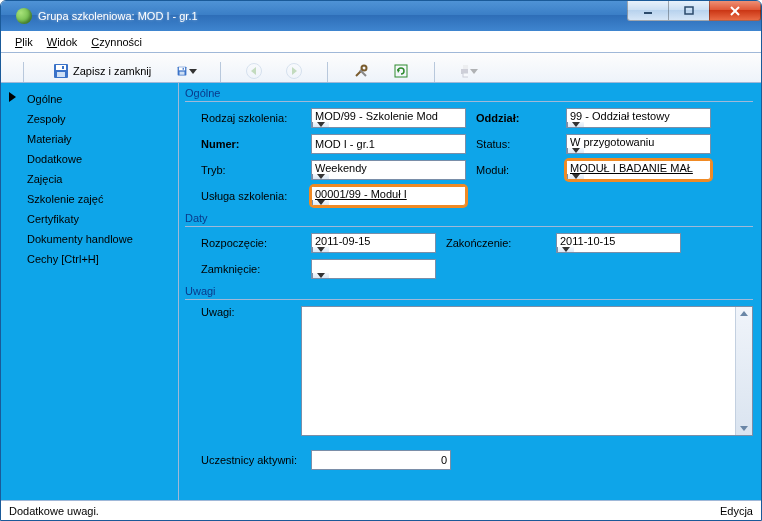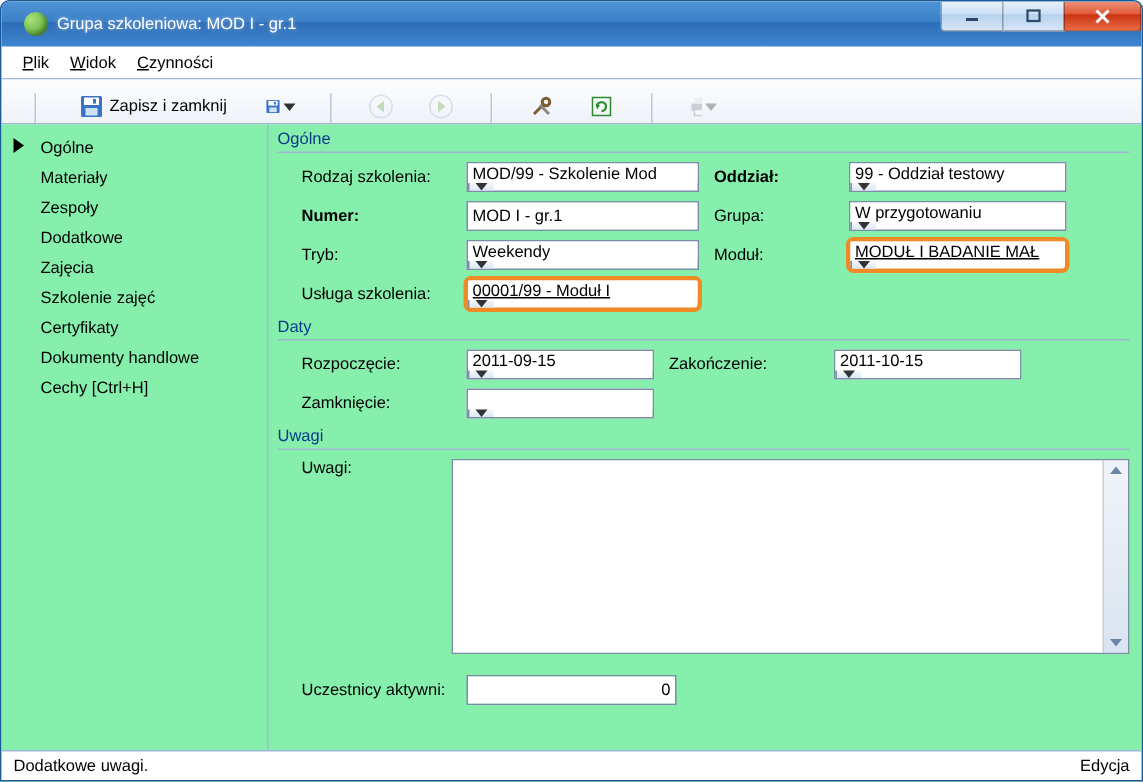--- a/index.html
+++ b/index.html
@@ -88,21 +88,21 @@
   .tool-btn .dd-caret{ margin-left:2px;}
   .arrow-circle{
     width:16px;height:16px;border-radius:50%;
     border:1px solid #9db7d4;
     display:flex;align-items:center;justify-content:center;
   }
   
   .client {
     display:flex;
     height: calc(100% - 30px - 22px - 30px - 20px);
-    background:#86efac;
+    background:#0ea5e9;
   }
   
   .sidebar {
     width:178px;
     border-right:1px solid #a0b8d8;
     padding:6px 4px;
   }
   .side-item {
     padding:2px 4px 2px 22px;
     line-height:16px;
@@ -309,22 +309,22 @@
         <rect x="5" y="10" width="6" height="4" fill="#fff" stroke="#889"></rect>
       </svg>
     <span class="caret-down dd-caret"></span>
   </div>
 </div>
 
 <div class="client">
 
   <div class="sidebar">
     <div class="side-item selected">Ogólne</div>
+    <div class="side-item">Zespoły</div>
     <div class="side-item">Materiały</div>
-    <div class="side-item">Zespoły</div>
     <div class="side-item">Dodatkowe</div>
     <div class="side-item">Zajęcia</div>
     <div class="side-item">Szkolenie zajęć</div>
     <div class="side-item">Certyfikaty</div>
     <div class="side-item">Dokumenty handlowe</div>
     <div class="side-item">Cechy [Ctrl+H]</div>
   </div>
 
   <div class="form-panel">
 
@@ -343,21 +343,21 @@
           <input value="99 - Oddział testowy" style="">
           <div class="dd">
               <div class="caret-down"></div>
             </div>
         </div>
 
         <label class="fld bold">Numer:</label>
         <div class="txt">
           <input value="MOD I - gr.1" style="">
         </div>
-        <label class="fld">Grupa:</label>
+        <label class="fld">Status:</label>
         <div class="combo">
           <input value="W przygotowaniu" style="">
           <div class="dd">
               <div class="caret-down"></div>
             </div>
         </div>
 
         <label class="fld">Tryb:</label>
         <div class="combo">
           <input value="Weekendy" style="">

